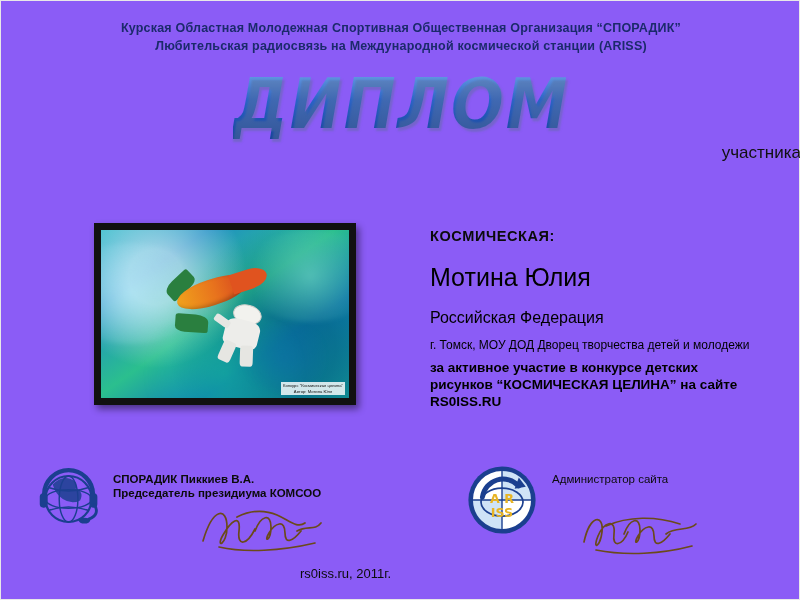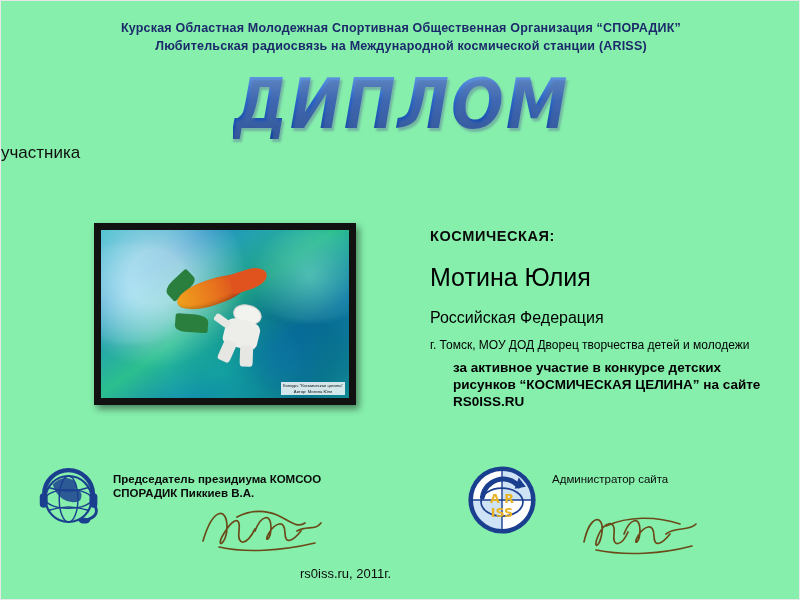--- a/index.html
+++ b/index.html
@@ -12,21 +12,21 @@
     height: 600px;
     overflow: hidden;
     font-family: "Liberation Sans", sans-serif;
     color: #000000;
     position: relative;
   }
   .page {
     position: relative;
     width: 800px;
     height: 600px;
-    background: #86efac;
+    background: #8b5cf6;
     border: 1px solid #e8e8e8;
     box-sizing: border-box;
   }
 
   
   .header {
     position: absolute;
     top: 18px;
     left: 0;
     width: 800px;
@@ -63,21 +63,21 @@
     -webkit-text-fill-color: transparent;
     text-shadow: 2px 3px 2px rgba(90,110,150,0.45);
     transform: scaleY(1.12);
     transform-origin: top center;
   }
   .subtitle {
     position: absolute;
     top: 142px;
     left: 0;
     width: 800px;
-    text-align: left;
+    text-align: right;
     font-size: 17px;
     color: #101010;
   }
 
   
   .art-frame {
     position: absolute;
     left: 93px;
     top: 222px;
     width: 262px;
@@ -241,21 +241,21 @@
   }
   .origin {
     position: absolute;
     left: 429px;
     top: 337px;
     font-size: 12px;
     color: #000000;
   }
   .reason {
     position: absolute;
-    left: 452px;
+    left: 429px;
     top: 358px;
     width: 320px;
     font-size: 13.5px;
     font-weight: bold;
     line-height: 17px;
     color: #000000;
   }
 
   
   .sig-left-logo {
@@ -373,22 +373,22 @@
     <path d="M20 34 Q48 44 76 34" fill="none" stroke="#1b3f8f" stroke-width="2"></path>
     <path d="M20 66 Q48 56 76 66" fill="none" stroke="#1b3f8f" stroke-width="2"></path>
     <path d="M26 30 Q38 18 50 22 Q62 26 58 36 Q70 40 64 52 Q52 58 40 50 Q30 44 26 30 Z" fill="#1b3f8f" opacity="0.85"></path>
     <path d="M14 44 A34 34 0 0 1 82 44" fill="none" stroke="#1b3f8f" stroke-width="6" stroke-linecap="round"></path>
     <rect x="8" y="42" width="11" height="20" rx="5" fill="#1b3f8f"></rect>
     <rect x="77" y="42" width="11" height="20" rx="5" fill="#1b3f8f"></rect>
     <path d="M84 58 Q92 72 76 78" fill="none" stroke="#1b3f8f" stroke-width="4" stroke-linecap="round"></path>
     <ellipse cx="70" cy="80" rx="8" ry="4" fill="#1b3f8f"></ellipse>
   </svg>
   <div class="sig-left-text">
+    <div>СПОРАДИК Пиккиев В.А.</div>
     <div>Председатель президиума КОМСОО</div>
-    <div>СПОРАДИК Пиккиев В.А.</div>
   </div>
   <svg class="sig-left-scribble" viewBox="0 0 130 55">
     <g fill="none" stroke="#6b4a1a" stroke-width="1.7" stroke-linecap="round">
       <path d="M6 40 C16 6, 30 6, 30 26 C30 44, 18 48, 26 34 C34 20, 44 12, 42 30 C40 46, 50 44, 58 28"></path>
       <path d="M40 16 C52 10, 66 8, 80 14 C92 19, 100 28, 108 22"></path>
       <path d="M58 30 C64 14, 74 12, 74 26 C74 40, 66 42, 72 32 C78 22, 88 18, 88 32 C88 44, 96 40, 104 30"></path>
       <path d="M100 30 C110 24, 118 30, 124 22"></path>
       <path d="M22 46 C48 52, 84 50, 118 42"></path>
     </g>
   </svg>

